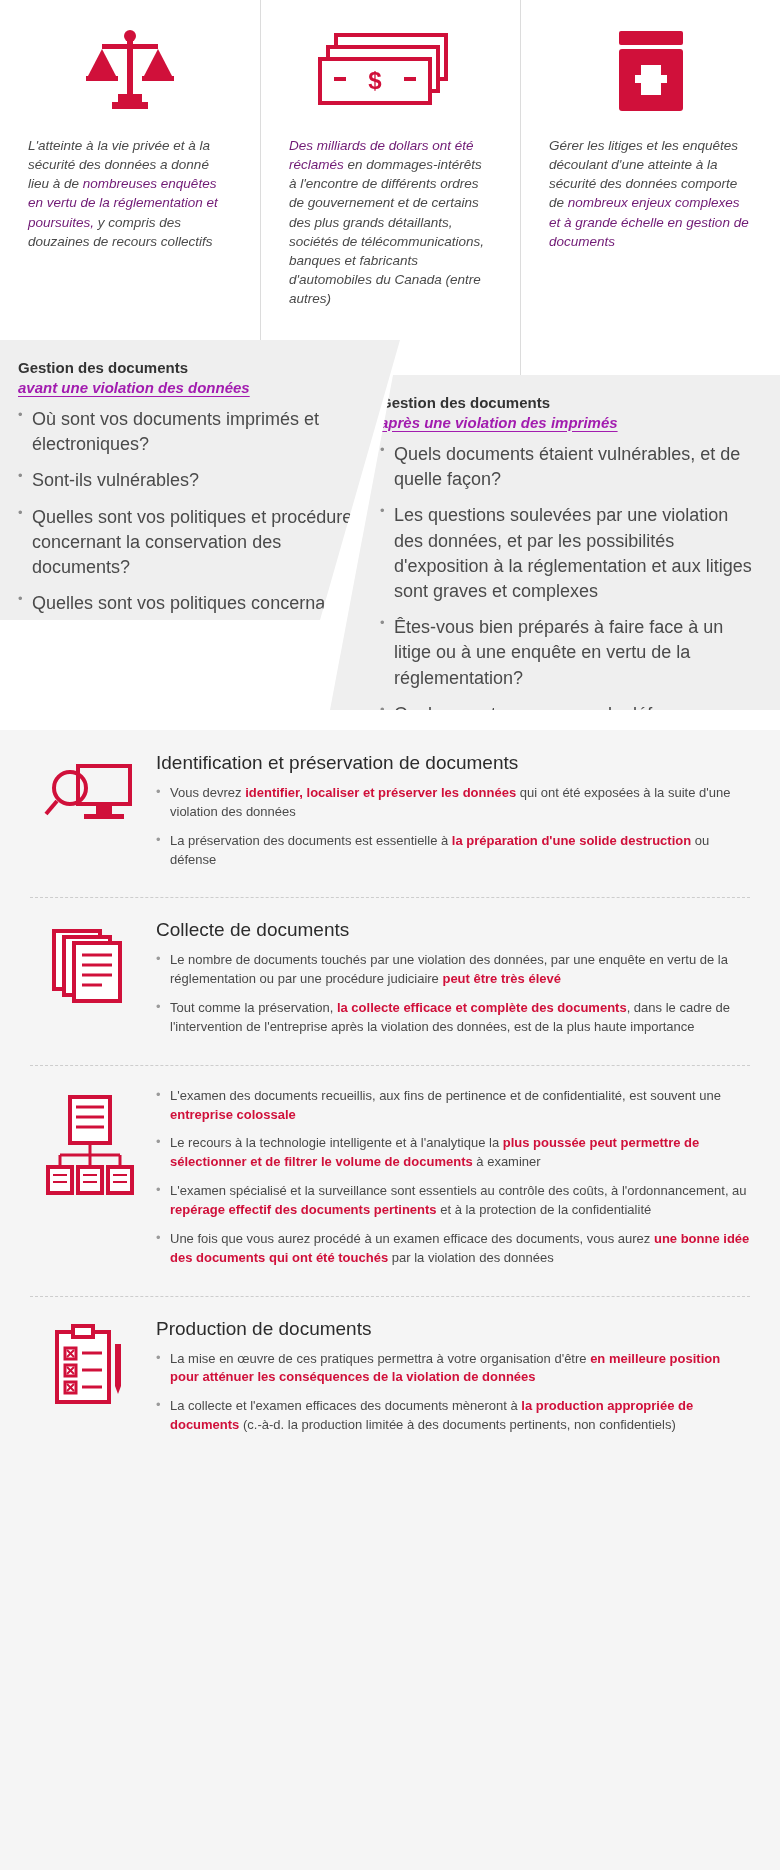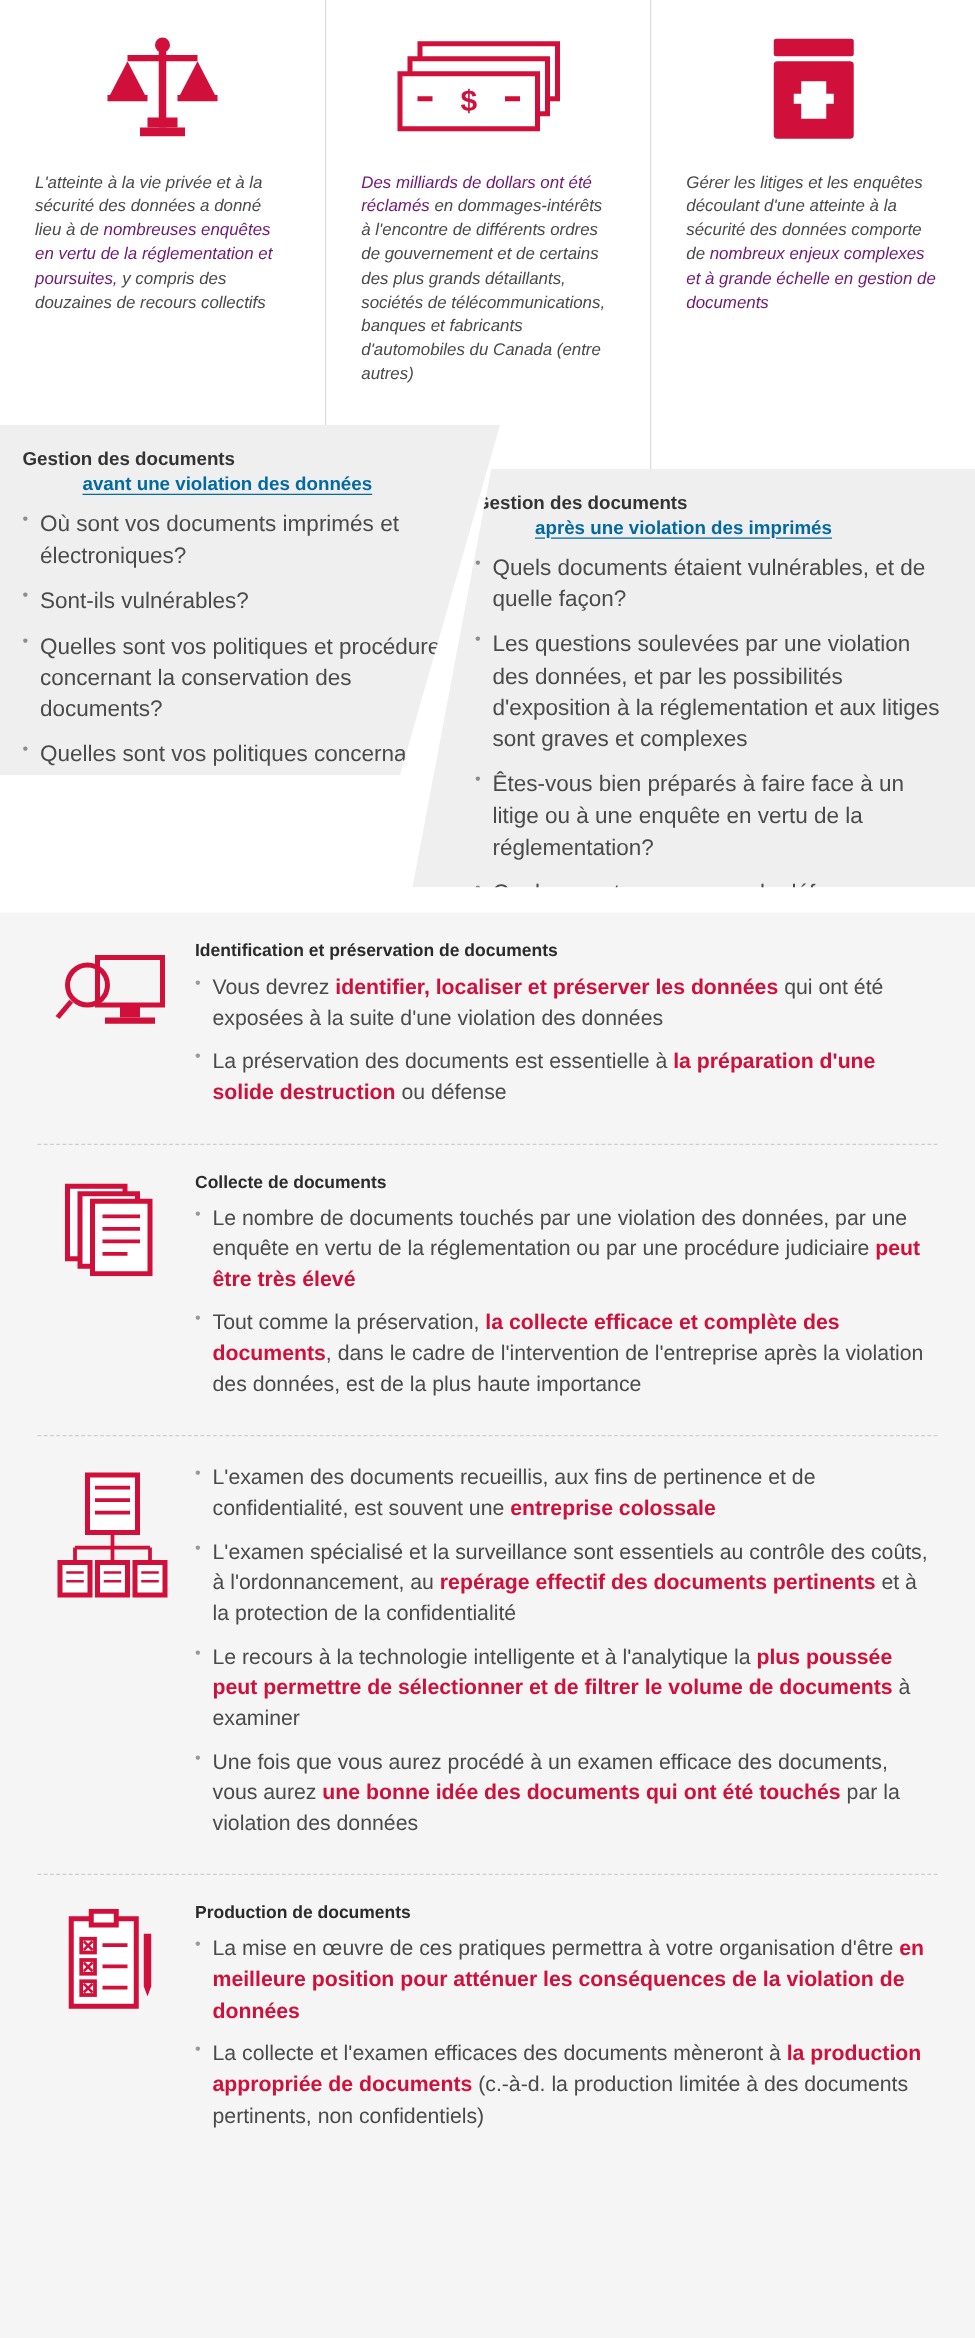--- a/index.html
+++ b/index.html
@@ -47,22 +47,22 @@
   .grey-after {
     position:absolute; left:330px; top:375px; width:450px; height:335px;
     background:#efefef;
     clip-path: polygon(14% 0, 100% 0, 100% 100%, 0 100%);
     padding:18px 28px 0 50px;
   }
   .panel-title {
     font-size:15px; color:#333; font-weight:bold; line-height:1.3; margin:0 0 10px 0;
   }
   .panel-title .em {
-    display:block; color:#0369a1;
-    text-decoration:underline; text-underline-offset:3px;margin-left:48px;
+    display:block; font-style:italic; color:#a21caf;
+    text-decoration:underline; text-underline-offset:3px;
   }
   ul.bul { list-style:none; margin:0; padding:0; }
   ul.bul li {
     position:relative; padding-left:14px; margin-bottom:11px;
     font-size:18px; line-height:1.4;
   }
   ul.bul li:before {
     content:"•"; position:absolute; left:0; top:-1px; color:#8d8d8d; font-size:13px;
   }
   .grey-bg-lower {
@@ -72,23 +72,23 @@
   
   .lower { position:absolute; left:0; top:730px; width:780px; }
   .lrow { display:flex; padding:22px 30px 18px 30px; position:relative; }
   .lrow + .lrow:before {
     content:""; position:absolute; left:30px; right:30px; top:0;
     border-top:1px dashed #cdcdcd;
   }
   .lrow .icon-col { width:120px; flex:0 0 120px; display:flex; align-items:flex-start; justify-content:center; padding-top:6px; }
   .lrow .txt-col { flex:1; padding-left:6px; }
   .lrow h3 {
-    margin:0 0 10px 0; font-size:14px; color:#2b2b2b; font-weight:bold;
-  }
-  .lrow ul.bul li { margin-bottom:10px; font-size:17px; line-height:1.45; }
+    margin:0 0 10px 0; font-size:19px; color:#2b2b2b; font-weight:normal;
+  }
+  .lrow ul.bul li { margin-bottom:10px; font-size:13px; line-height:1.45; }
   .lrow ul.bul li:before { color:#9a9a9a; }
 
   svg { display:block; }
 </style>
 </head>
 <body>
 
 <div class="page">
 
   <div class="top-section">
@@ -254,22 +254,22 @@
             <line x1="41" y1="82" x2="55" y2="82"></line>
             <line x1="41" y1="89" x2="55" y2="89"></line>
             <line x1="71" y1="82" x2="85" y2="82"></line>
             <line x1="71" y1="89" x2="85" y2="89"></line>
           </g>
         </svg>
       </div>
       <div class="txt-col">
         <ul class="bul">
           <li>L'examen des documents recueillis, aux fins de pertinence et de confidentialité, est souvent une <span class="bold-accent">entreprise colossale</span></li>
+          <li>Le recours à la technologie intelligente et à l'analytique la <span class="bold-accent">plus poussée peut permettre de sélectionner et de filtrer le volume de documents</span> à examiner</li>
           <li>L'examen spécialisé et la surveillance sont essentiels au contrôle des coûts, à l'ordonnancement, au <span class="bold-accent">repérage effectif des documents pertinents</span> et à la protection de la confidentialité</li>
-          <li>Le recours à la technologie intelligente et à l'analytique la <span class="bold-accent">plus poussée peut permettre de sélectionner et de filtrer le volume de documents</span> à examiner</li>
           <li>Une fois que vous aurez procédé à un examen efficace des documents, vous aurez <span class="bold-accent">une bonne idée des documents qui ont été touchés</span> par la violation des données</li>
         </ul>
       </div>
     </div>
 
     <div class="lrow">
       <div class="icon-col">
         <svg width="86" height="86" viewBox="0 0 86 86">
           <g fill="#ffffff" stroke="#d0103a" stroke-width="4">
             <rect x="10" y="8" width="52" height="70"></rect>

